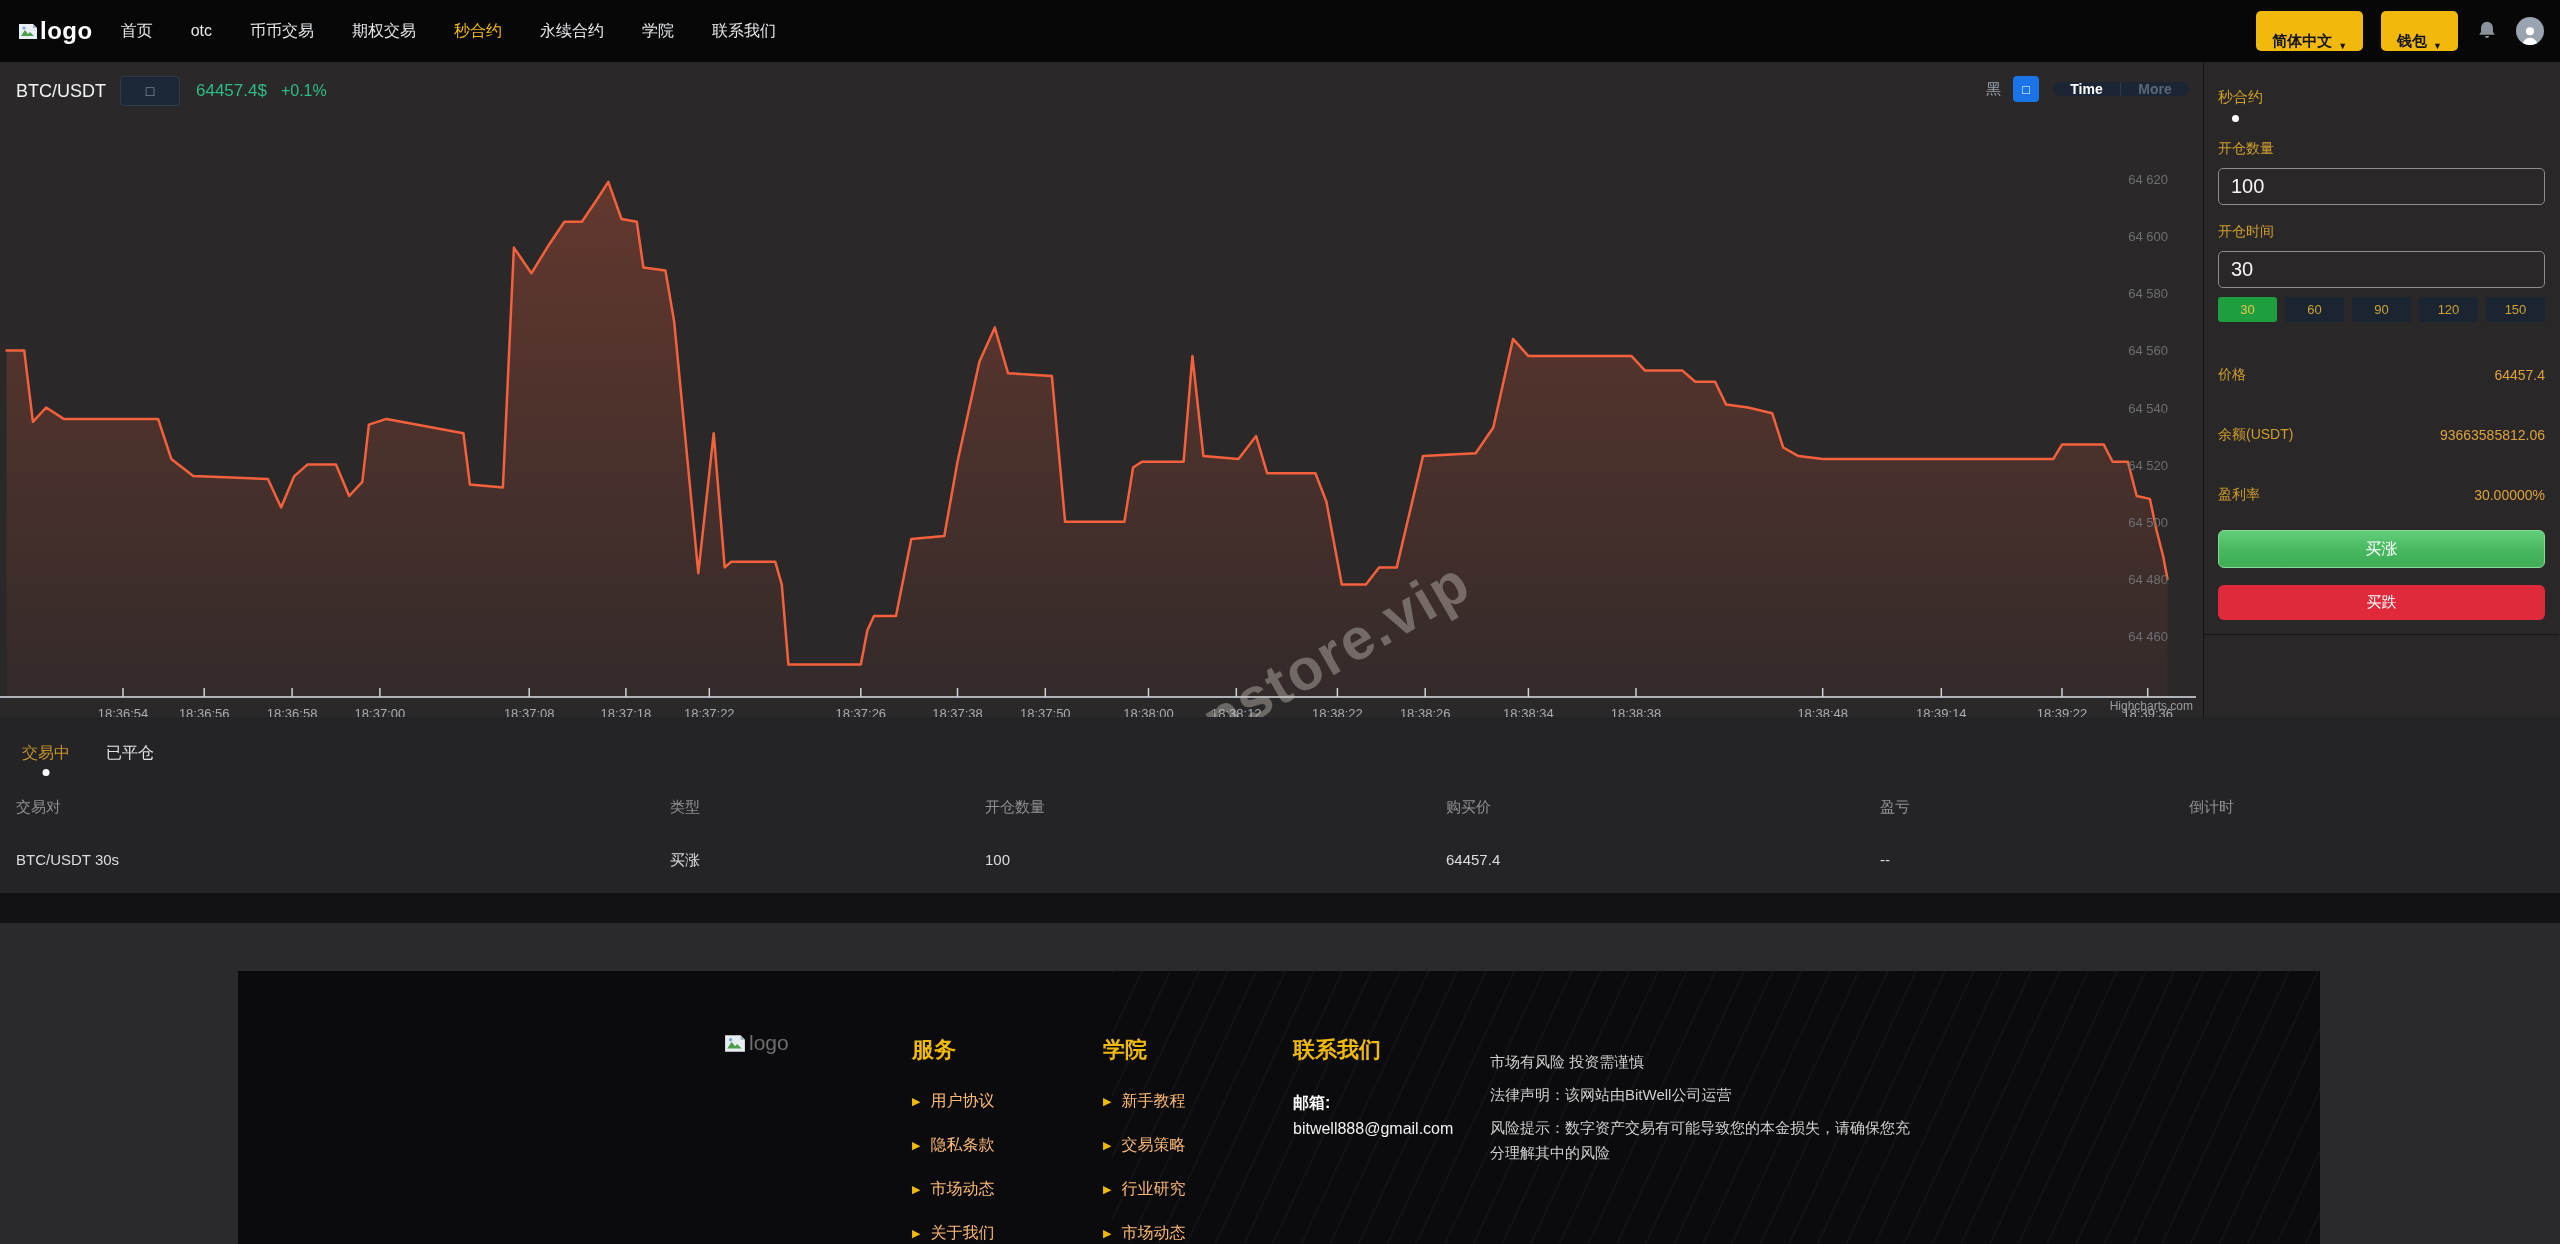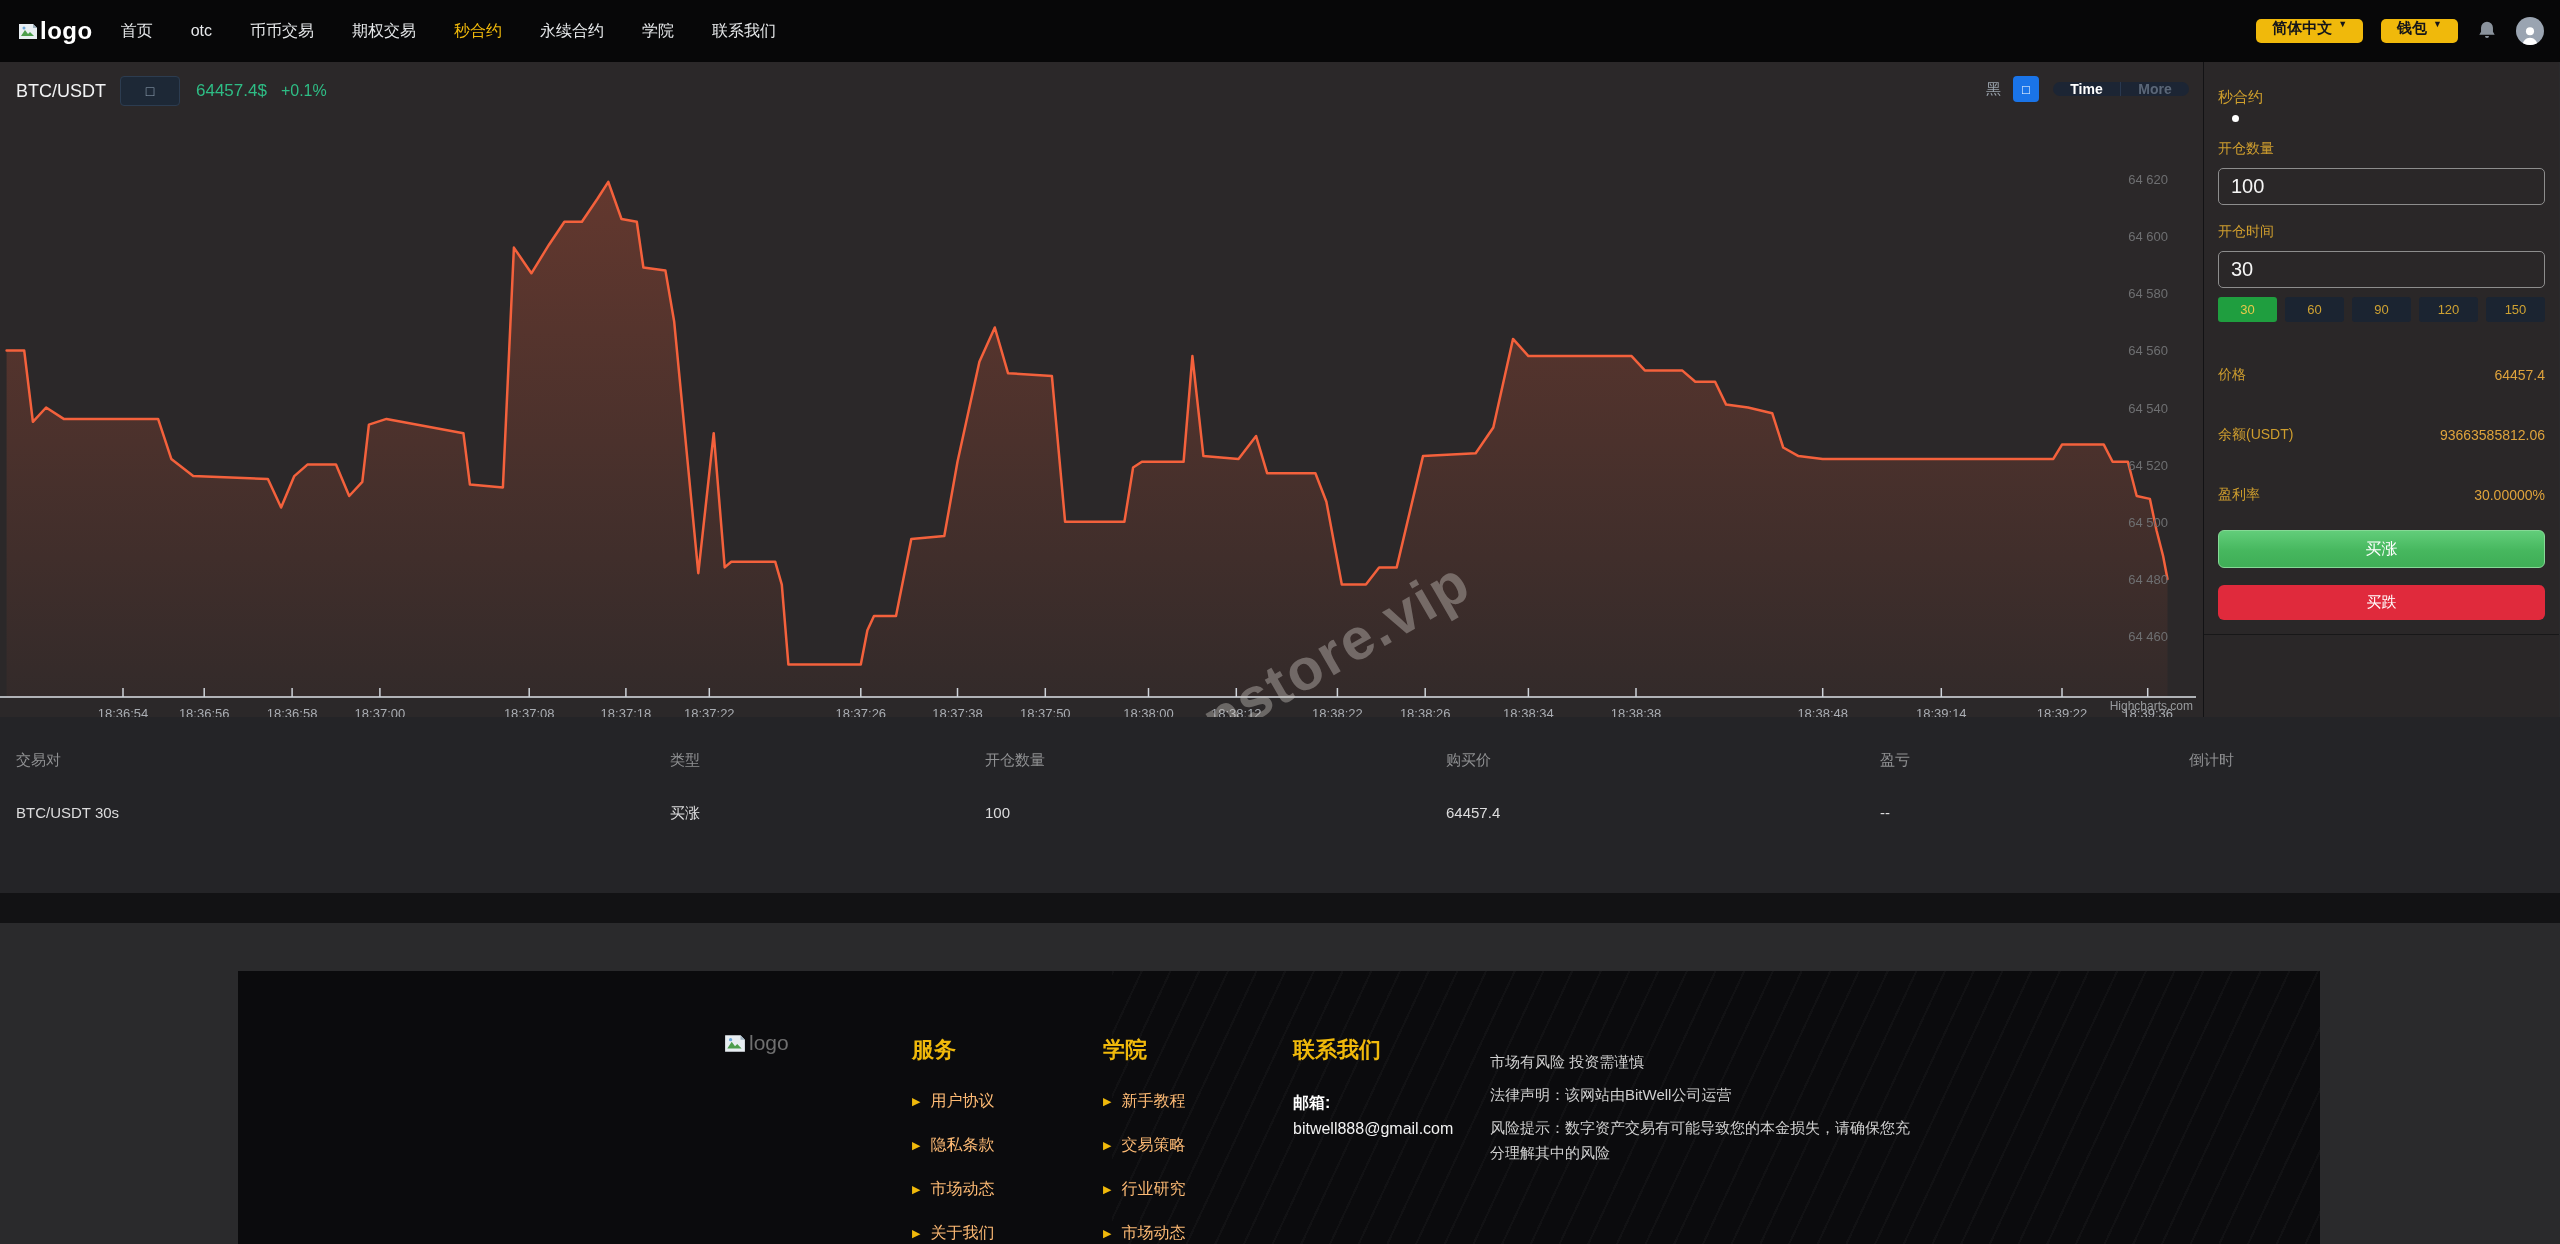--- a/index.html
+++ b/index.html
@@ -10,22 +10,22 @@
   
   .nav { position:absolute; top:0; left:0; width:2560px; height:62px; background:#070708;
          display:flex; align-items:center; z-index:30; }
   .nav-logo { display:flex; align-items:center; margin-left:18px; margin-right:28px; cursor:pointer; }
   .nav-logo .broken { width:20px; height:17px; margin-right:2px; }
   .nav-logo span { color:#ffffff; font-size:24px; font-weight:bold; letter-spacing:0.5px; }
   .nav-links { display:flex; align-items:center; gap:38px; }
   .nav-links a { color:#e6e8ea; font-size:16px; text-decoration:none; cursor:pointer; white-space:nowrap; }
   .nav-links a.active { color:#f0b90b; }
   .nav-right { position:absolute; right:16px; top:0; height:62px; display:flex; align-items:center; gap:18px; }
-  .pill-btn { background:#f0b90b; color:#14151a; border:none; border-radius:5px; height:24px;
-              padding:0 16px; font-size:15px; font-weight:bold; display:flex; align-items:flex-start; gap:6px; cursor:pointer; }
+  .pill-btn { background:#f0b90b; color:#14151a; border:none; border-radius:5px; height:40px;
+              padding:0 16px; font-size:15px; font-weight:bold; display:flex; align-items:flex-end; gap:6px; cursor:pointer; }
   .pill-btn .caret { font-size:9px; }
   .bell { width:22px; height:24px; color:#8a929c; }
   .avatar { width:28px; height:28px; border-radius:50%; background:#9aa4b1; display:flex; align-items:flex-end; justify-content:center; overflow:hidden; cursor:pointer; }
 
   
   .main { position:absolute; top:62px; left:0; width:2560px; height:655px; display:flex; }
   .chart-area { position:relative; width:2204px; height:655px; background:#2b2829; border-right:1px solid #121214; overflow:hidden; }
   .chart-head { position:absolute; top:14px; left:16px; display:flex; align-items:center; z-index:5; }
   .pair { color:#f2f3f4; font-size:18px; }
   .pair-badge { margin-left:14px; width:60px; height:30px; background:#1d2836; border:1px solid #2c3c50; border-radius:4px;
@@ -263,20 +263,29 @@
           <span class="v">30.00000%</span>
         </div>
 
         <button class="buy-up">买涨</button>
         <button class="buy-down">买跌</button>
       </div>
     </div>
   </div>
 
   <div class="positions">
+    <div class="tabs">
+      <div class="tab active">
+        <span>交易中</span>
+        <span class="tab-dot"></span>
+      </div>
+      <div class="tab">
+        <span>已平仓</span>
+      </div>
+    </div>
     <div class="tbl">
       <div class="tbl-row tbl-head">
         <div>交易对</div>
         <div>类型</div>
         <div>开仓数量</div>
         <div>购买价</div>
         <div>盈亏</div>
         <div>倒计时</div>
       </div>
       <div class="tbl-row tbl-data">

